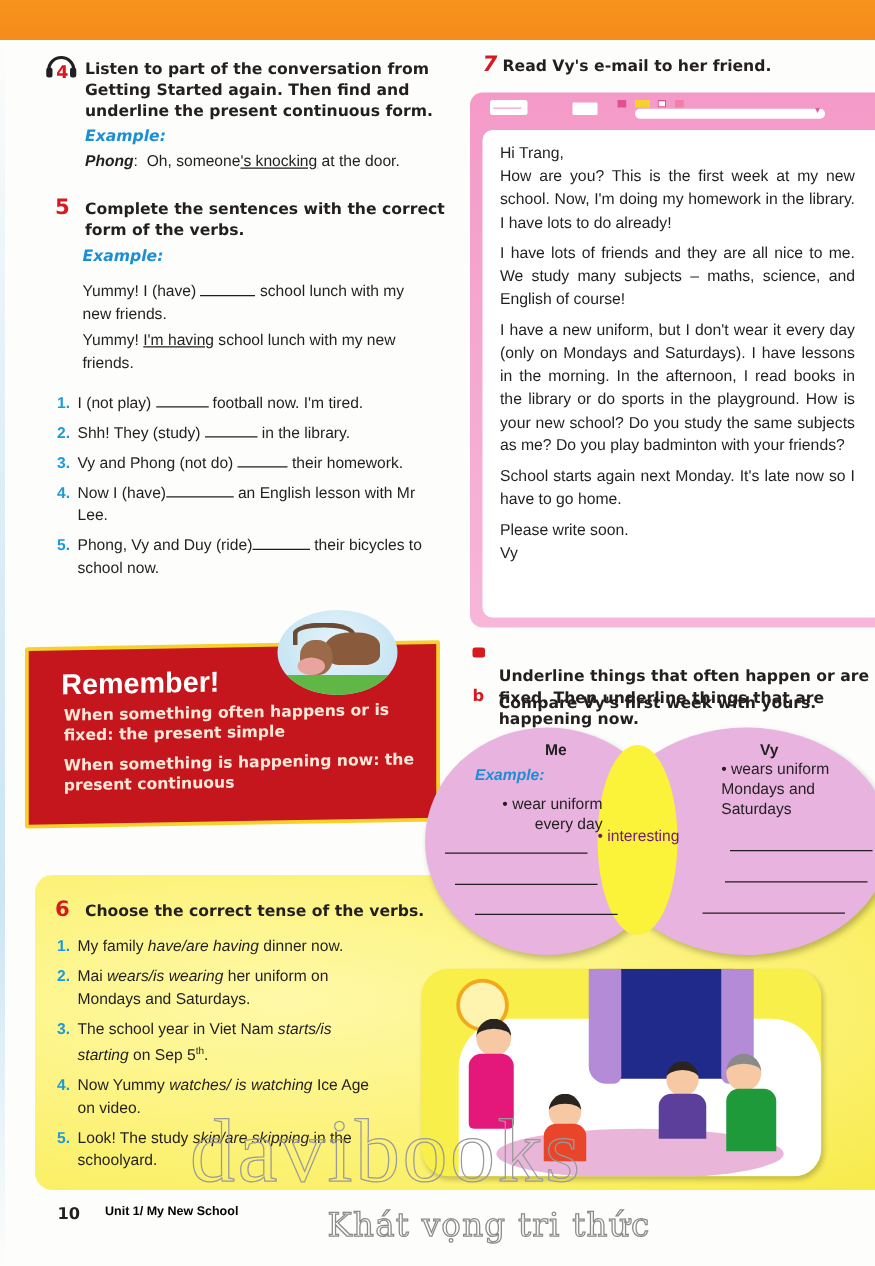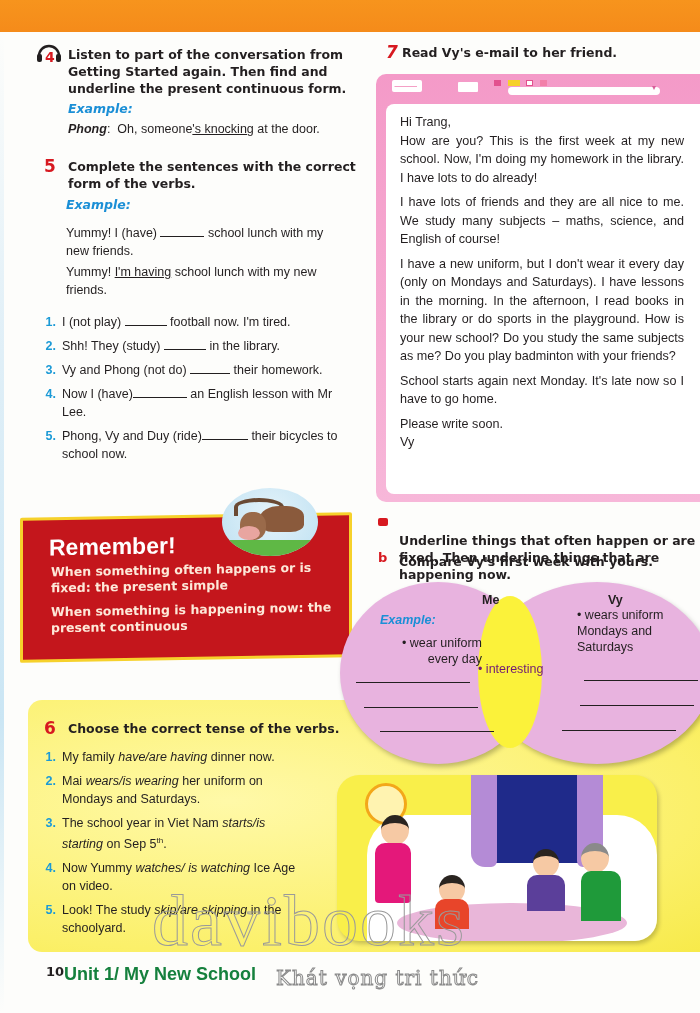--- a/index.html
+++ b/index.html
@@ -58,23 +58,23 @@
   .illus { position: absolute; left: 337px; top: 775px; width: 320px; height: 166px; background: #f9ef4a; border-radius: 22px; overflow: hidden; box-shadow: 2px 3px 4px rgba(0,0,0,.2); }
   .illus .wall { position: absolute; left: 30px; top: 40px; width: 290px; height: 126px; background: #fff; border-radius: 40px 40px 0 0; }
   .illus .window { position: absolute; left: 140px; top: 0; width: 110px; height: 88px; background: #1f2a8a; }
   .illus .curtain-l, .illus .curtain-r { position: absolute; top: 0; width: 26px; height: 92px; background: #b48bd6; }
   .illus .curtain-l { left: 134px; border-radius: 0 0 6px 14px; } .illus .curtain-r { left: 240px; border-radius: 0 0 14px 6px; }
   .illus .clock { position: absolute; left: 28px; top: 8px; width: 42px; height: 42px; border-radius: 50%; background: #fff3b0; border: 3px solid #f3a71a; }
   .illus .table { position: absolute; left: 60px; top: 128px; width: 230px; height: 40px; border-radius: 50%; background: #e9b6d9; }
   .p { position: absolute; border-radius: 50%; }
 
   .wm1 { position: absolute; left: 152px; top: 880px; font-size: 72px; font-family: Liberation Serif, serif; color: transparent; -webkit-text-stroke: 1px #9a9a9a; letter-spacing: 2px; }
-  .wm2 { position: absolute; left: 276px; top: 966px; font-size: 20px; font-family: "DejaVu Serif", serif; color: transparent; -webkit-text-stroke: 1px #8a8a8a; letter-spacing: 1px; }
+  .wm2 { position: absolute; left: 262px; top: 966px; font-size: 26px; font-family: "DejaVu Serif", serif; color: transparent; -webkit-text-stroke: 1px #8a8a8a; letter-spacing: 1px; }
   .footer-num { position: absolute; left: 46px; top: 964px; font-weight: bold; font-size: 13px; }
-  .footer-unit { position: absolute; left: 64px; top: 964px; font-weight: bold; font-size: 18px; color: #15803d; font-family: "Liberation Sans", sans-serif; }
+  .footer-unit { position: absolute; left: 84px; top: 964px; font-weight: bold; font-size: 10px; color: #000000; font-family: "Liberation Sans", sans-serif; }
 </style>
 </head>
 <body>
 
 <div class="topbar"></div>
 <div class="leftedge"></div>
 
 <div class="ab" style="left:36px;top:42px;">
   <svg width="26" height="22" viewBox="0 0 26 22">
     <path d="M3 14 A10 10 0 0 1 23 14" fill="none" stroke="#231f20" stroke-width="2.5"></path>
@@ -186,21 +186,21 @@
 </div>
 
 <div class="ab" style="left:378px;top:518px;width:10px;height:8px;background:#d71920;border-radius:2px;"></div>
 <div class="ab instr" style="left:399px;top:532px;width:300px;">Underline things that often happen or are fixed. Then underline things that are happening now.</div>
 <div class="ab num-red" style="left:378px;top:550px;font-size:13px;">b</div>
 <div class="ab instr" style="left:399px;top:553px;">Compare Vy's first week with yours.</div>
 
 <div class="venn-l"></div>
 <div class="venn-r"></div>
 <div class="venn-mid"></div>
-<div class="vt" style="left:436px;top:592px;font-weight:bold;margin-left:46px;">Me</div>
+<div class="vt" style="left:436px;top:592px;font-weight:bold;">Me</div>
 <div class="vt example" style="left:380px;top:612px;">Example:</div>
 <div class="vt" style="left:382px;top:635px;width:100px;text-align:right;">• wear uniform every day</div>
 <div class="vt" style="left:478px;top:661px;color:#701a75;">• interesting</div>
 <div class="vt" style="left:608px;top:592px;font-weight:bold;">Vy</div>
 <div class="vt" style="left:577px;top:607px;width:100px;">• wears uniform Mondays and Saturdays</div>
 <div class="vline" style="left:356px;top:682px;width:114px;"></div>
 <div class="vline" style="left:364px;top:707px;width:114px;"></div>
 <div class="vline" style="left:380px;top:731px;width:114px;"></div>
 <div class="vline" style="left:584px;top:680px;width:114px;"></div>
 <div class="vline" style="left:580px;top:705px;width:114px;"></div>

